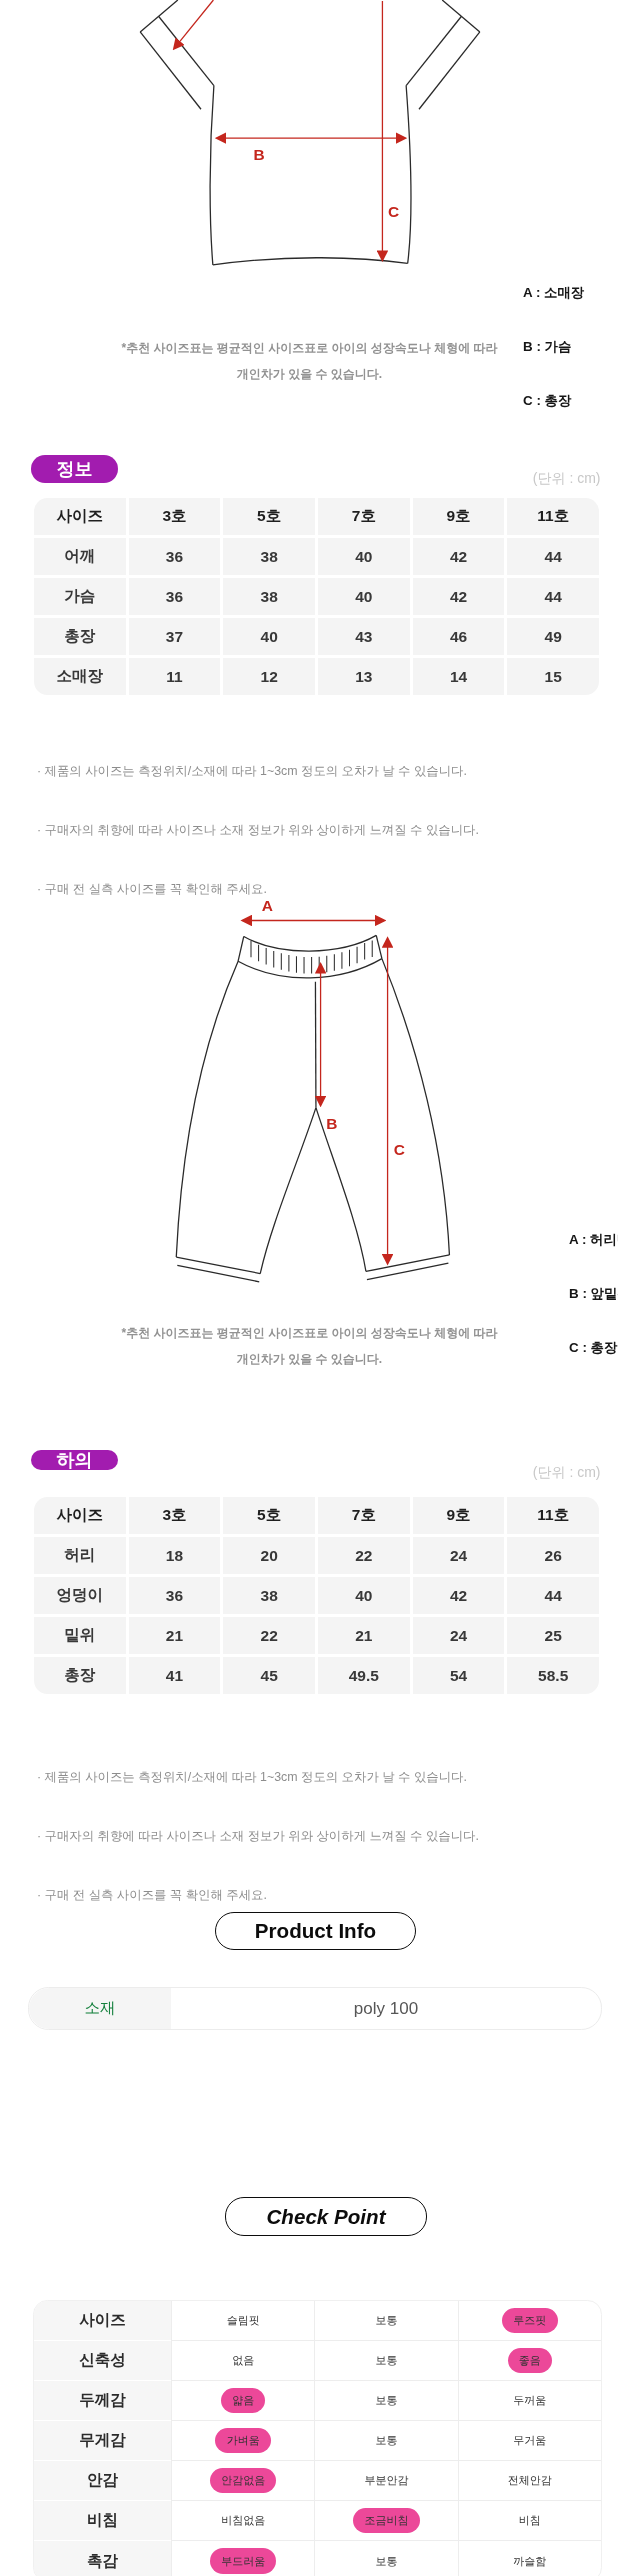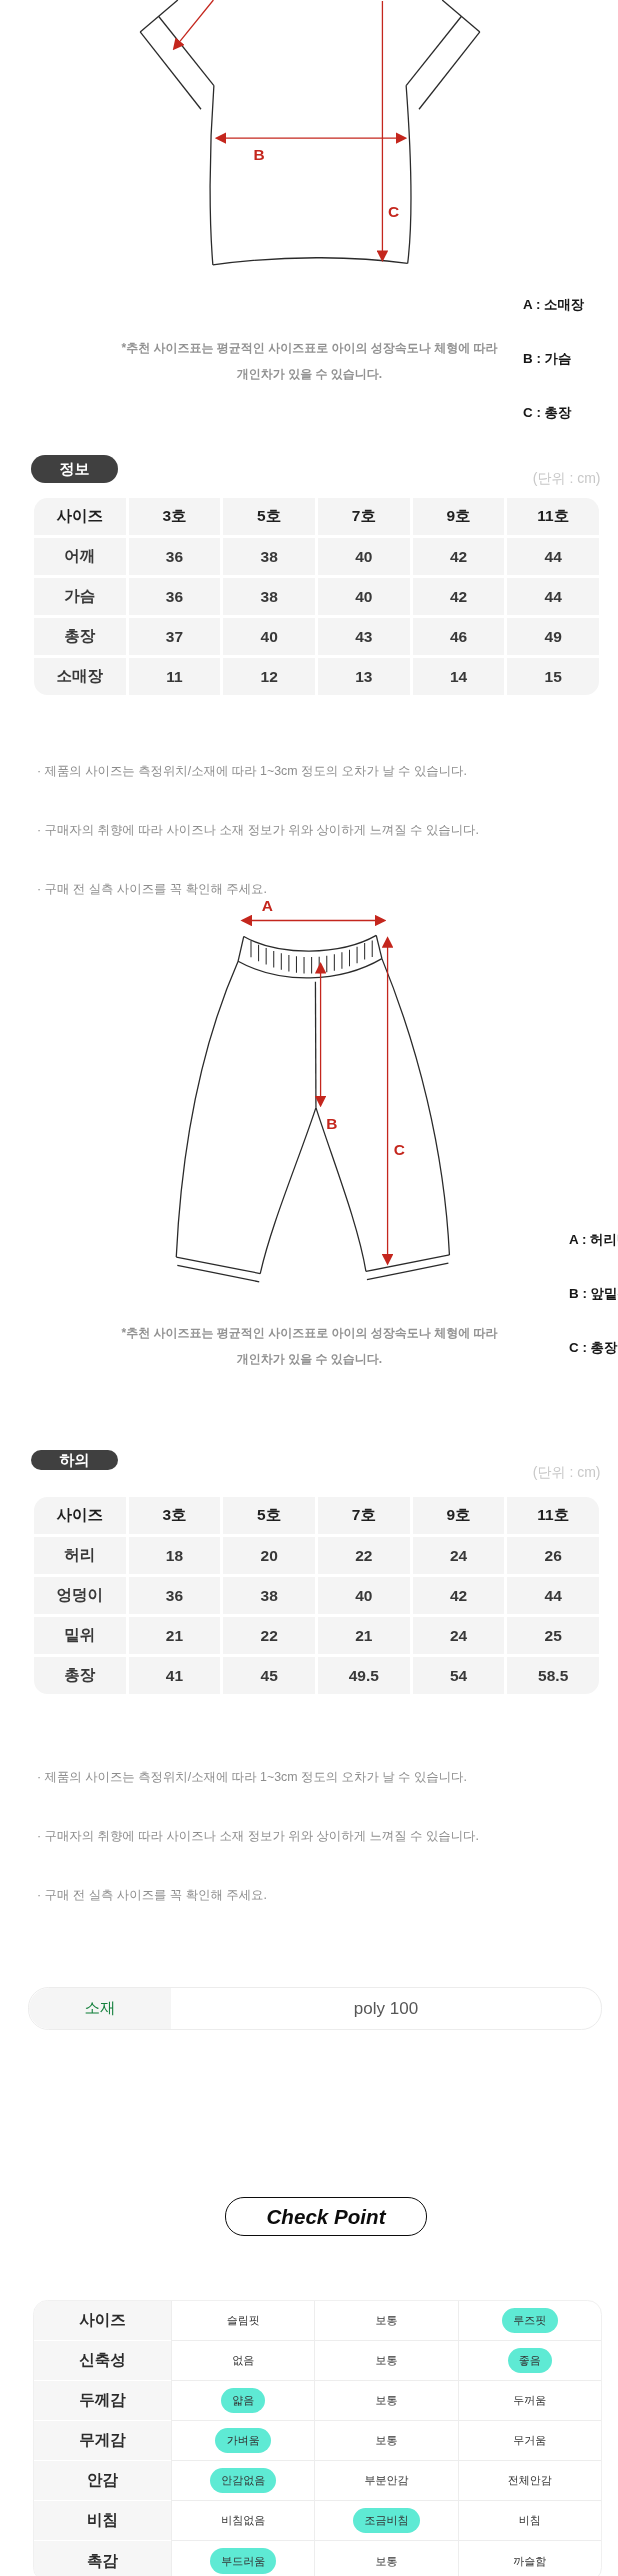--- a/index.html
+++ b/index.html
@@ -1,21 +1,21 @@
 <!DOCTYPE html>
 <html style="font-size:8.2px"><head>
 <meta charset="utf-8">
 <style>
   html,body{margin:0;padding:0;background:#fff;}
   #page{position:relative;width:619px;height:2968px;background:#fff;overflow:hidden;
         font-family:"Liberation Sans","DejaVu Sans",sans-serif;color:#222;}
   .abs{position:absolute;}
 
   
-  .badge{background:#404040;color:#fff;font-weight:bold;font-size:15px;
+  .badge{background:#a21caf;color:#fff;font-weight:bold;font-size:18px;
          border-radius:14.4px;display:flex;align-items:center;justify-content:center;}
   .unit{color:#c8c8c8;font-size:14px;text-align:right;}
 
   
   .size-table{display:grid;grid-template-columns:repeat(6,1fr);gap:3.1px;
               grid-auto-rows:37px;border-radius:13.4px;overflow:hidden;}
   .size-table .cell{background:#f4f4f4;display:flex;align-items:center;justify-content:center;
               font-size:15.5px;font-weight:bold;color:#383838;}
   .size-table .hd{color:#1f1f1f;}
 
@@ -36,21 +36,21 @@
              font-size:17px;color:#565656;}
 
   
   .check-table{display:grid;grid-template-columns:137px repeat(3,1fr);grid-auto-rows:40px;
                border:0.5px solid #f0f0f0;border-radius:14.4px;overflow:hidden;background:#fff;}
   .clabel{background:#f6f6f6;display:flex;align-items:center;justify-content:center;
           font-size:15.5px;font-weight:bold;color:#2b2b2b;border-bottom:1.5px solid #fff;}
   .cval{display:flex;align-items:center;justify-content:center;font-size:11px;color:#333;
         border-left:0.5px solid #ededed;border-bottom:0.5px solid #ededed;}
   .lastrow{border-bottom:none !important;}
-  .hl{background:#5eead4;border-radius:13.4px;padding:5.2px 11.3px;}
+  .hl{background:#ec4899;border-radius:13.4px;padding:5.2px 11.3px;}
 
   .legend{font-size:13.4px;font-weight:bold;color:#161616;line-height:18px;white-space:pre;}
   svg text{font-family:"Liberation Sans","DejaVu Sans",sans-serif;}
 </style>
 </head>
 <body>
 
 <div id="page">
 
   <svg class="abs" style="left:0;top:0;" width="619" height="268" viewBox="0 0 1201 520">
@@ -72,21 +72,21 @@
     </g>
     <g stroke="#c4261d" stroke-width="2.5" fill="none">
       <path d="M414,0 L338,94" marker-end="url(#ah)"></path>
       <path d="M421,268 L786,268" marker-start="url(#ah)" marker-end="url(#ah)"></path>
       <path d="M742,2 L742,504" marker-end="url(#ah)"></path>
     </g>
     <text x="492" y="310" font-size="30" font-weight="bold" fill="#c4261d">B</text>
     <text x="753" y="422" font-size="30" font-weight="bold" fill="#c4261d">C</text>
   </svg>
 
-  <div class="abs legend" style="left:523px;top:260px;">
+  <div class="abs legend" style="left:523px;top:248px;">
     <div>A : 소매장</div>
     <div>B : 가슴</div>
     <div>C : 총장</div>
   </div>
 
   <div class="abs center-note" style="left:0;top:335px;">
     <div>*추천 사이즈표는 평균적인 사이즈표로 아이의 성장속도나 체형에 따라</div>
     <div>개인차가 있을 수 있습니다.</div>
   </div>
 
@@ -219,20 +219,21 @@
       <div class="cell">49.5</div>
       <div class="cell">54</div>
       <div class="cell">58.5</div>
     </div>
   <div class="abs notes" style="left:37px;top:1729px;">
     <div>· 제품의 사이즈는 측정위치/소재에 따라 1~3cm 정도의 오차가 날 수 있습니다.</div>
     <div>· 구매자의 취향에 따라 사이즈나 소재 정보가 위와 상이하게 느껴질 수 있습니다.</div>
     <div>· 구매 전 실측 사이즈를 꼭 확인해 주세요.</div>
   </div>
 
+  <div class="abs pill-heading" style="left:215px;top:1912px;width:199px;height:36px;">Product Info</div>
   <div class="abs mat-row" style="left:28px;top:1987px;width:572px;height:41px;">
     <div class="mat-label">소재</div>
     <div class="mat-value">poly 100</div>
   </div>
 
   <div class="abs pill-heading" style="left:225px;top:2197px;width:200px;height:37px;font-style:italic;">Check Point</div>
   <div class="abs check-table" style="left:33px;top:2300px;width:567px;" id="check-table">
       <div class="clabel">사이즈</div>
       <div class="cval">슬림핏</div>
       <div class="cval">보통</div>

